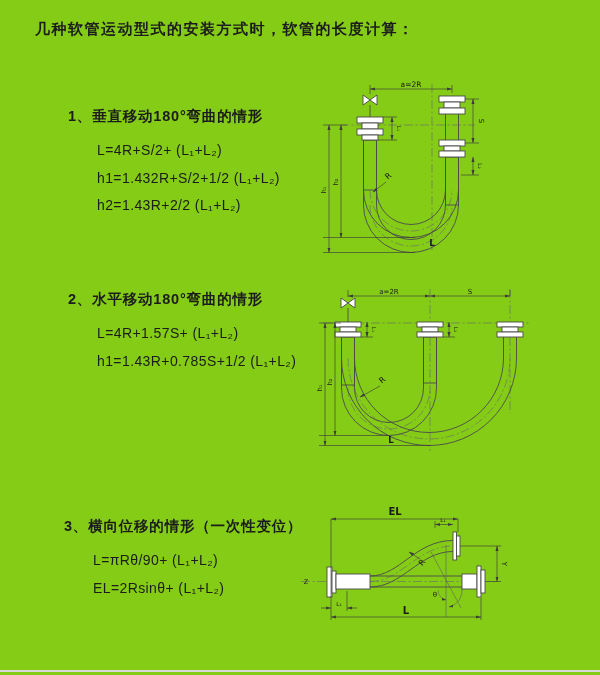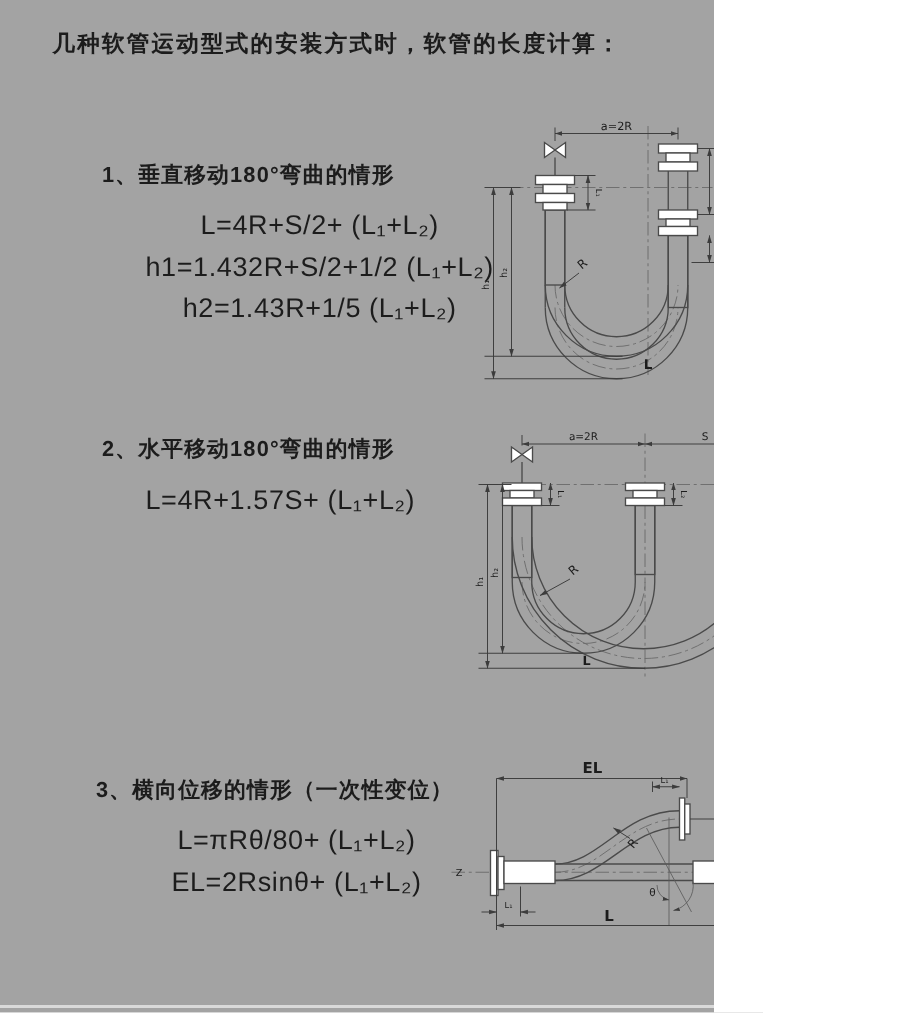--- a/index.html
+++ b/index.html
@@ -1,27 +1,27 @@
 <!DOCTYPE html>
 <html><head>
 <meta charset="utf-8">
 <style>
   html,body{margin:0;padding:0;background:#ffffff;}
   .sheet{
-    position:relative;width:476px;height:675px;background:#a3a3a3;overflow:hidden;
+    position:relative;width:600px;height:675px;background:#84cc16;overflow:hidden;
     font-family:"Liberation Sans","DejaVu Sans",sans-serif;color:#1c1c1c;
   }
   .page-title{
     position:absolute;left:35px;top:20px;font-size:15px;font-weight:bold;
     letter-spacing:1.5px;white-space:nowrap;
   }
   .section{position:absolute;margin-left:24px;}
   .sec-heading{font-size:14.5px;font-weight:bold;letter-spacing:0.8px;white-space:nowrap;}
   .formulas{margin-left:29px;margin-top:11px;}
-  .formula{font-size:18px;line-height:27.5px;letter-spacing:0.4px;white-space:nowrap;text-align:center;}
+  .formula{font-size:14px;line-height:27.5px;letter-spacing:0.4px;white-space:nowrap;}
   #sec1{left:44px;top:107px;}
   #sec2{left:44px;top:290px;}
   #sec3{left:40px;top:517px;}
   .diagram{position:absolute;}
   #svg1{left:315px;top:78px;}
   #svg2{left:315px;top:283px;}
   #svg3{left:295px;top:495px;}
   .page-bottom-line{position:absolute;left:0;top:670px;width:600px;height:2px;background:#d9d9d9;}
   
   svg .cl{stroke:#6a6a6a;stroke-width:.6;stroke-dasharray:9 2.5 2 2.5;fill:none;}
@@ -36,35 +36,36 @@
 
 <div class="sheet">
 
   <div class="page-title">几种软管运动型式的安装方式时，软管的长度计算：</div>
 
   <div class="section" id="sec1">
     <div class="sec-heading">1、垂直移动180°弯曲的情形</div>
     <div class="formulas">
       <div class="formula">L=4R+S/2+ (L₁+L₂)</div>
       <div class="formula">h1=1.432R+S/2+1/2 (L₁+L₂)</div>
-      <div class="formula">h2=1.43R+1/5 (L₁+L₂)</div>
+      <div class="formula">h2=1.43R+2/2 (L₁+L₂)</div>
     </div>
   </div>
 
   <div class="section" id="sec2">
     <div class="sec-heading">2、水平移动180°弯曲的情形</div>
     <div class="formulas">
       <div class="formula">L=4R+1.57S+ (L₁+L₂)</div>
+      <div class="formula">h1=1.43R+0.785S+1/2 (L₁+L₂)</div>
     </div>
   </div>
 
   <div class="section" id="sec3">
     <div class="sec-heading">3、横向位移的情形（一次性变位）</div>
     <div class="formulas">
-      <div class="formula">L=πRθ/80+ (L₁+L₂)</div>
+      <div class="formula">L=πRθ/90+ (L₁+L₂)</div>
       <div class="formula">EL=2Rsinθ+ (L₁+L₂)</div>
     </div>
   </div>
 
   <svg class="diagram" id="svg1" width="260" height="180" viewBox="0 0 260 180">
     <defs>
       <marker id="arr" viewBox="0 0 10 10" refX="9.5" refY="5" markerWidth="8" markerHeight="8" orient="auto-start-reverse">
         <path d="M0,2 L10,5 L0,8 Z" fill="#3c3c3c"></path>
       </marker>
       <pattern id="hatch" patternUnits="userSpaceOnUse" width="4" height="4">

